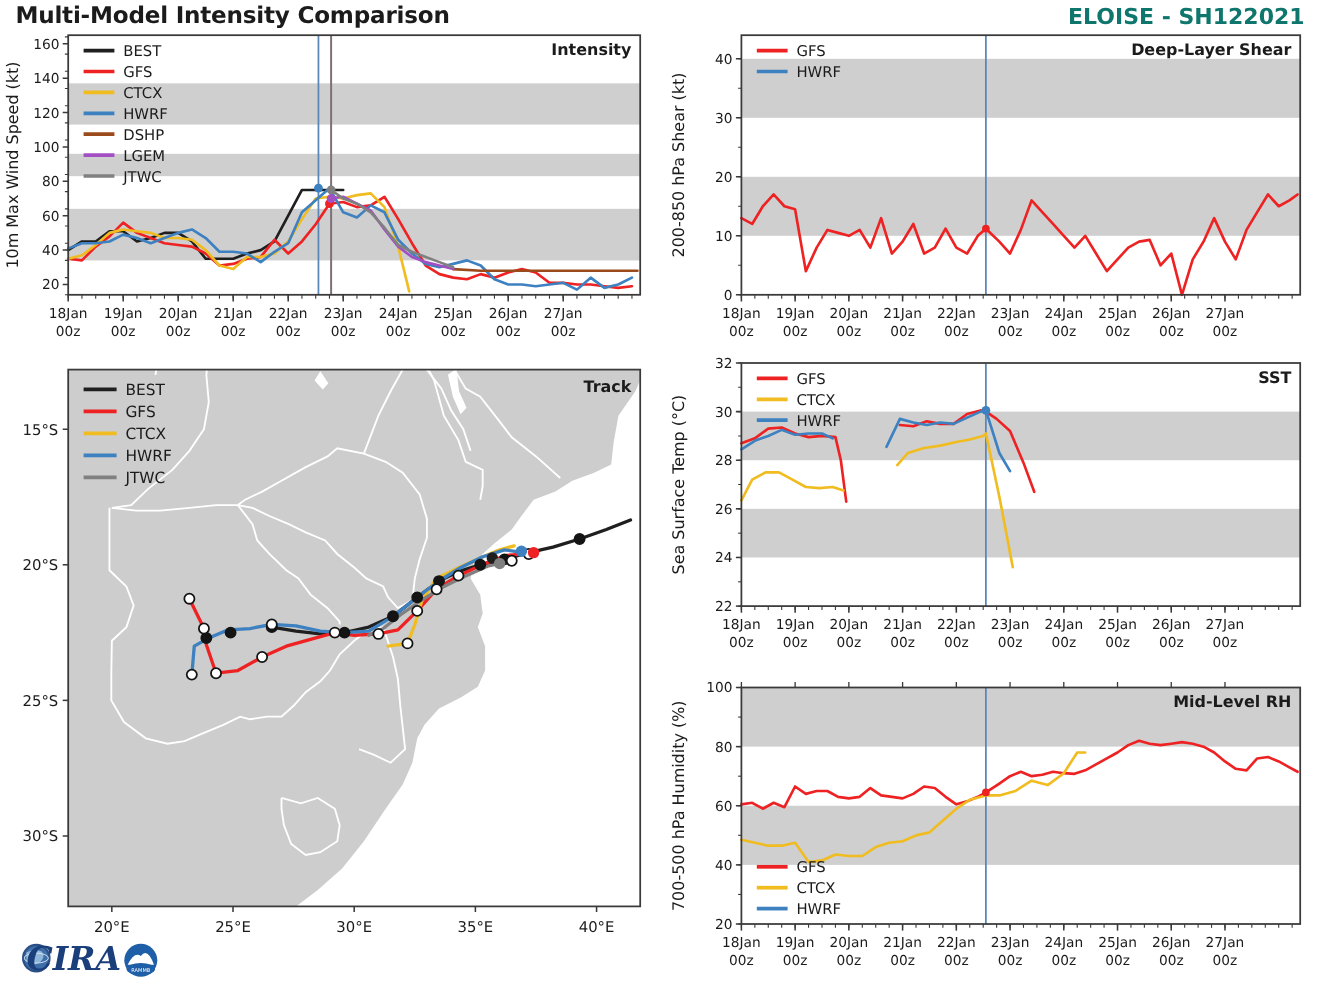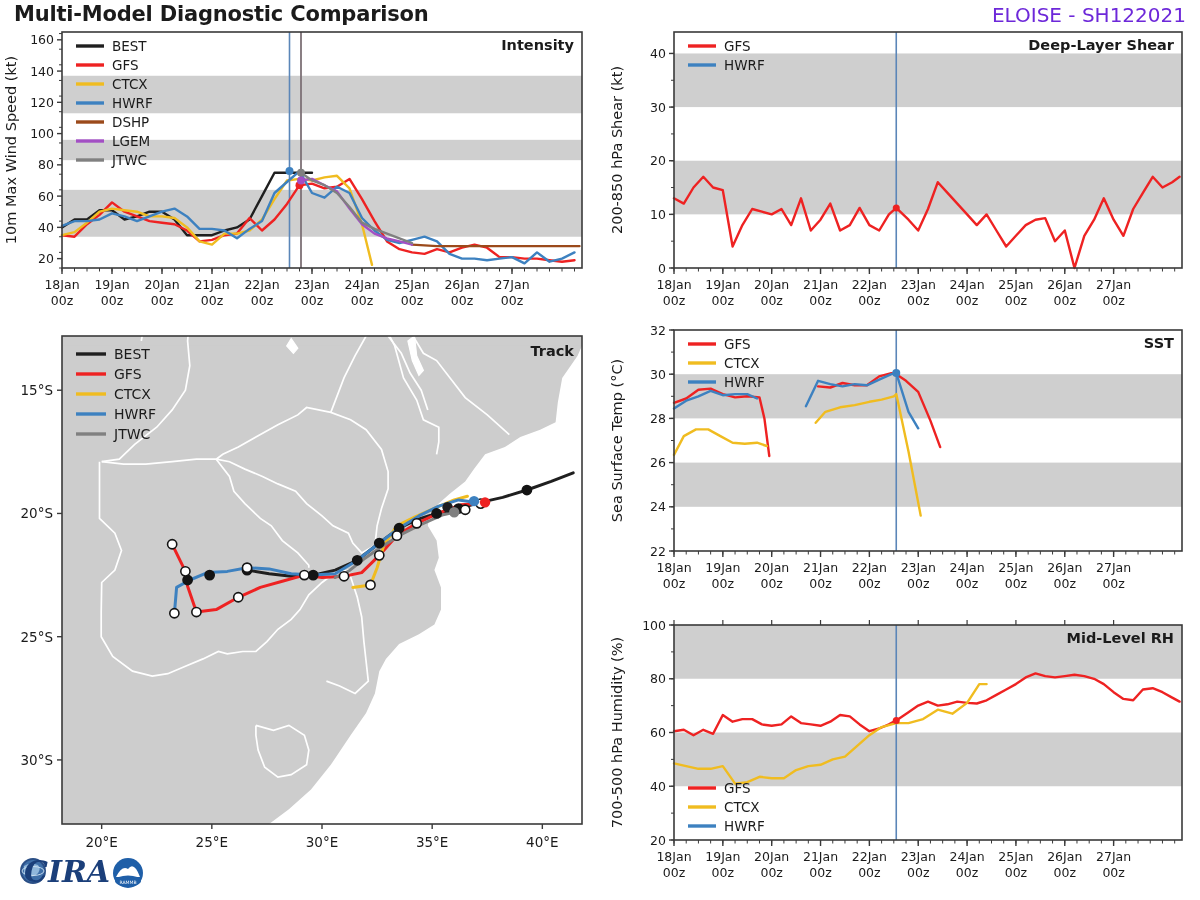--- a/index.html
+++ b/index.html
@@ -1,30 +1,30 @@
 <!DOCTYPE html>
 <html><head>
 <meta charset="utf-8">
 <style>
   html,body{margin:0;padding:0;background:#ffffff;}
   body{width:1200px;height:900px;position:relative;overflow:hidden;
        font-family:"DejaVu Sans","Liberation Sans",sans-serif;color:#222;}
   .panel{position:absolute;}
   .ttl-main{position:absolute;left:14px;top:2px;font-size:21px;font-weight:bold;color:#1b1b1b;letter-spacing:-0.2px;}
-  .ttl-storm{position:absolute;right:14px;top:3px;font-size:20px;font-weight:normal;color:#6d28d9;}
+  .ttl-storm{position:absolute;right:14px;top:3px;font-size:20px;font-weight:bold;color:#0f766e;}
   svg{display:block;}
   .tick{font-size:12.5px;fill:#1b1b1b;}
   .corner{font-size:14.5px;font-weight:bold;fill:#1b1b1b;}
   .cira{position:absolute;left:16px;top:848px;width:140px;height:48px;}
   .ciratxt{font-family:"DejaVu Serif","Liberation Serif",serif;font-weight:bold;font-style:italic;}
 </style>
 </head>
 <body>
 
-<div class="ttl-main">Multi-Model Diagnostic Comparison</div>
+<div class="ttl-main">Multi-Model Intensity Comparison</div>
 <div class="ttl-storm">ELOISE - SH122021</div>
 
 <div class="panel" id="p-intensity" style="left:0px;top:24px;width:600px;height:300px;">
     <svg width="600" height="300">
       <rect x="62" y="8" width="520" height="236" fill="#fff"></rect>
       <rect x="62" y="165.8543046357616" width="520" height="46.88741721854305" fill="#cfcfcf"></rect>
       <rect x="62" y="115.84105960264901" width="520" height="20.317880794701978" fill="#cfcfcf"></rect>
       <rect x="62" y="51.76158940397349" width="520" height="37.50993377483445" fill="#cfcfcf"></rect>
       <line x1="289.5" x2="289.5" y1="8" y2="244" stroke="#5b86b8" stroke-width="1.6"></line>
       <line x1="301" x2="301" y1="8" y2="244" stroke="#7d7176" stroke-width="1.8"></line>

